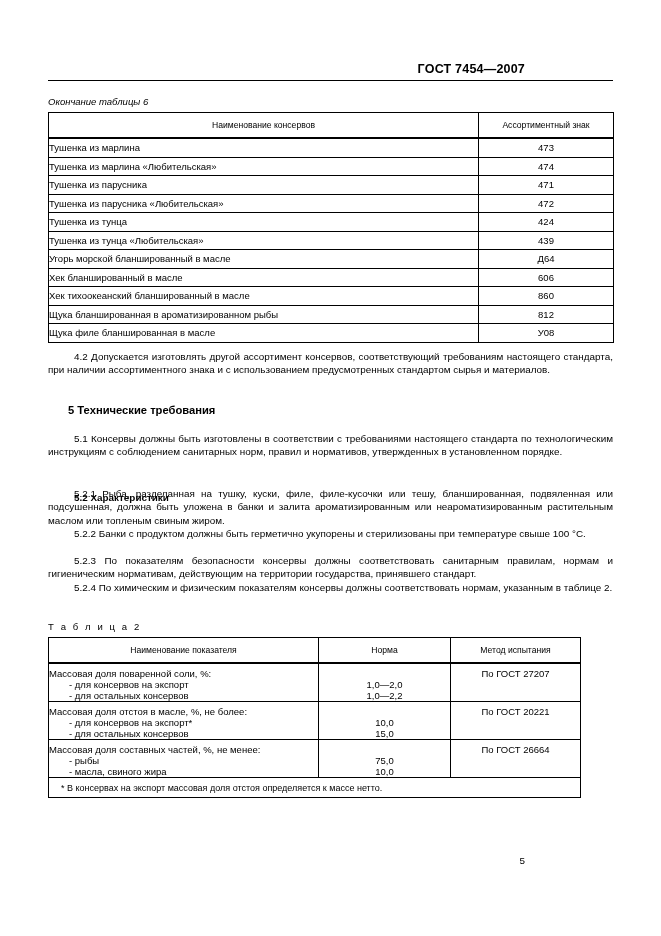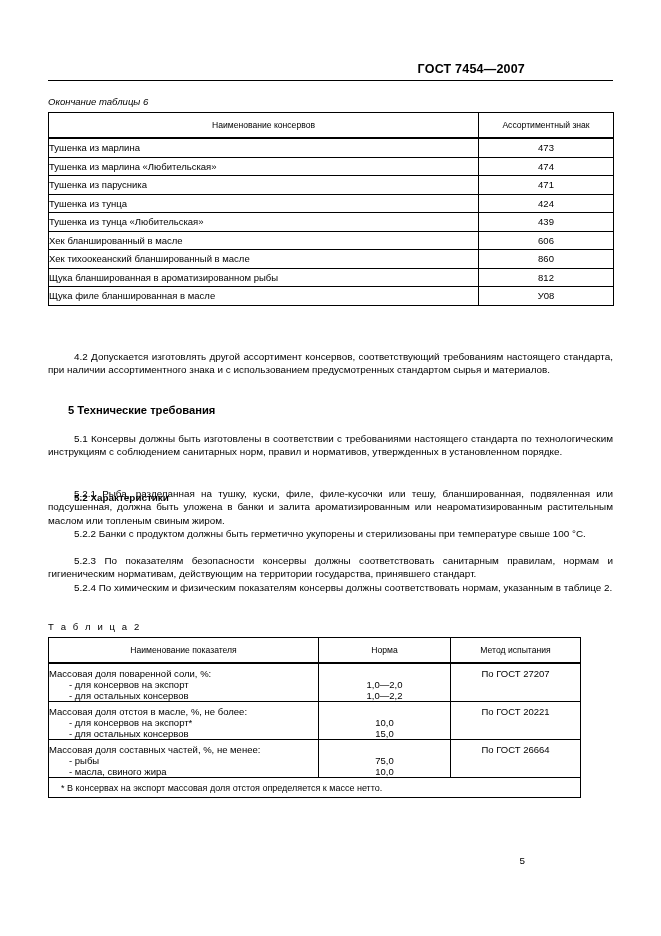--- a/index.html
+++ b/index.html
@@ -193,26 +193,34 @@
       </tr>
       <tr>
         <td class="cell-name">Тушенка из марлина «Любительская»</td>
         <td class="cell-code">474</td>
       </tr>
       <tr>
         <td class="cell-name">Тушенка из парусника</td>
         <td class="cell-code">471</td>
       </tr>
       <tr>
+        <td class="cell-name">Тушенка из парусника «Любительская»</td>
+        <td class="cell-code">472</td>
+      </tr>
+      <tr>
         <td class="cell-name">Тушенка из тунца</td>
         <td class="cell-code">424</td>
       </tr>
       <tr>
         <td class="cell-name">Тушенка из тунца «Любительская»</td>
         <td class="cell-code">439</td>
+      </tr>
+      <tr>
+        <td class="cell-name">Угорь морской бланшированный в масле</td>
+        <td class="cell-code">Д64</td>
       </tr>
       <tr>
         <td class="cell-name">Хек бланшированный в масле</td>
         <td class="cell-code">606</td>
       </tr>
       <tr>
         <td class="cell-name">Хек тихоокеанский бланшированный в масле</td>
         <td class="cell-code">860</td>
       </tr>
       <tr>

